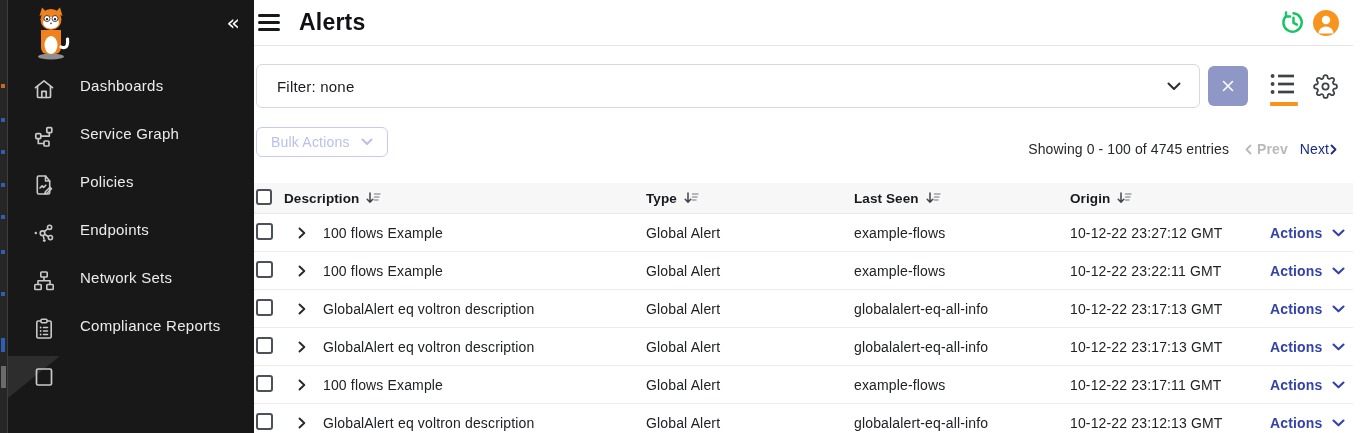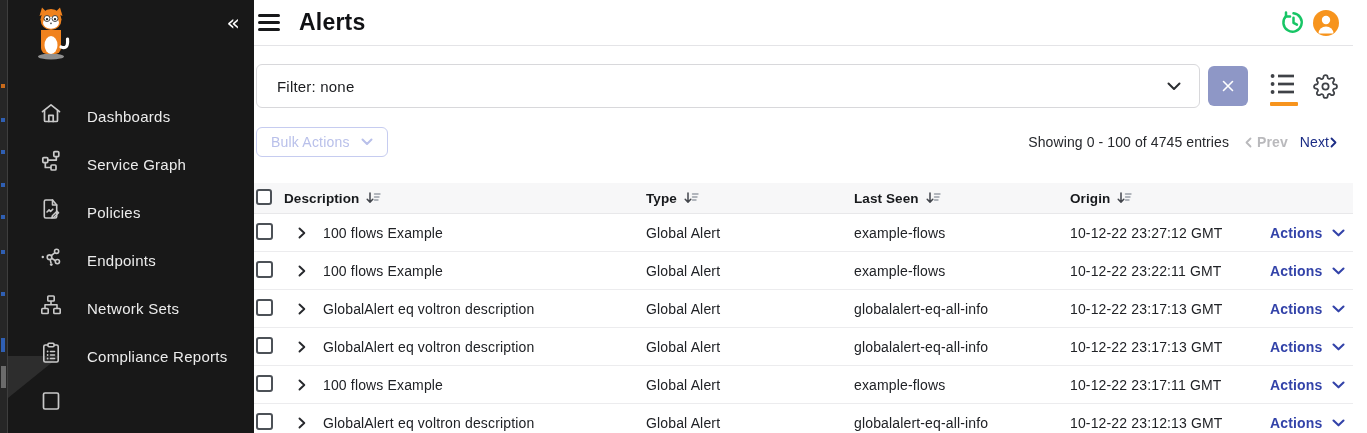--- a/index.html
+++ b/index.html
@@ -14,21 +14,21 @@
   .smark.blue { background: #2f5fb3; }
   .smark.tall { height: 14px; }
   .smark.gray { background: #6b6b6b; width: 5px; height: 22px; }
 
   
   .sidebar { position: absolute; left: 8px; top: 0; width: 246px; height: 433px; background: #181818; z-index: 4; }
   .logo { position: absolute; left: 20px; top: 6px; }
   .collapse-btn { position: absolute; right: 14px; top: 10px; background: none; border: none; color: #fdfdfd; font-size: 22px; cursor: pointer; font-family: "DejaVu Sans", sans-serif; }
   .fold { position: absolute; left: 0; top: 356px; width: 52px; height: 42px; background: #2d2d2d; clip-path: polygon(0 0, 100% 0, 0 100%); z-index: 0; }
   .nav { position: absolute; top: 77px; left: 0; right: 0; z-index: 1; }
-  .nav-item { height: 48px; display: flex; align-items: flex-end; padding-left: 31px; gap: 24px; cursor: pointer; }
+  .nav-item { height: 48px; display: flex; align-items: flex-start; padding-left: 24px; gap: 24px; cursor: pointer; }
   .nav-item .label { color: #ececec; font-size: 15px; font-weight: 500; letter-spacing: .25px; }
   .nav-item.active .label { color: #f7941d; }
   .nico { width: 24px; height: 24px; flex: 0 0 24px; }
 
   
   .main { position: absolute; left: 240px; top: 0; width: 1113px; height: 433px; background: #fff; }
   .topbar { height: 46px; display: flex; align-items: center; padding: 0 14px 0 16px; border-bottom: 1px solid #e4e4e7; }
   .hamburger { display: flex; flex-direction: column; gap: 4.2px; background: none; border: none; cursor: pointer; padding: 4px 2px; }
   .hamburger span { display: block; width: 22px; height: 2.6px; background: #17181a; border-radius: 2px; }
   .page-title { font-size: 23px; font-weight: 800; color: #101114; margin-left: 17px; letter-spacing: .2px; }
@@ -39,21 +39,21 @@
   .filter-row { display: flex; align-items: flex-start; margin: 18px 15px 0 16px; }
   .filter-select { width: 950px; height: 44px; border: 1px solid #d8d8db; border-radius: 6px; display: flex; align-items: center; padding: 0 18px 0 20px; cursor: pointer; background: #fff; }
   .filter-select .val { font-size: 15px; color: #1a1b1e; letter-spacing: .2px; }
   .filter-select svg { margin-left: auto; }
   .clear-btn { width: 40px; height: 40px; margin: 2px 0 0 8px; background: #8e97c6; border: none; border-radius: 6px; cursor: pointer; display: flex; align-items: center; justify-content: center; }
   .view-toggle { margin: 9px 0 0 22px; background: none; border: none; cursor: pointer; display: flex; flex-direction: column; align-items: flex-start; gap: 7px; padding: 0; }
   .view-toggle .bar { width: 28px; height: 3.5px; background: #f7941d; border-radius: 1px; }
   .gear-btn { margin: 10px 0 0 15px; }
 
   
-  .bulk-row { display: flex; align-items: center; margin: 19px 16px 0 16px; }
+  .bulk-row { display: flex; align-items: flex-end; margin: 19px 16px 0 16px; }
   .bulk-btn { height: 30px; padding: 0 14px; border: 1px solid #c6ccf0; border-radius: 6px; background: #fff; color: #b9c0ea; font-size: 14px; letter-spacing: .2px; display: flex; align-items: center; gap: 11px; cursor: default; font-family: inherit; }
   .pagination { margin-left: auto; display: flex; align-items: center; font-size: 14px; letter-spacing: .1px; }
   .showing { color: #26282c; margin-right: 16px; }
   .pg-prev { display: flex; align-items: center; gap: 5px; color: #b9b9bc; font-weight: 600; cursor: default; margin-right: 12px; }
   .pg-next { display: flex; align-items: center; gap: 1px; color: #1b2c85; font-weight: 400; cursor: pointer; }
 
   
   .table { margin-top: 26px; }
   .grid { display: grid; grid-template-columns: 28px 362px 208px 216px 200px 1fr; align-items: center; padding: 0 16px; }
   .thead { height: 31px; background: #f7f7f8; border-bottom: 1px solid #e8e8ea; font-size: 13.5px; font-weight: 700; color: #17191c; }

